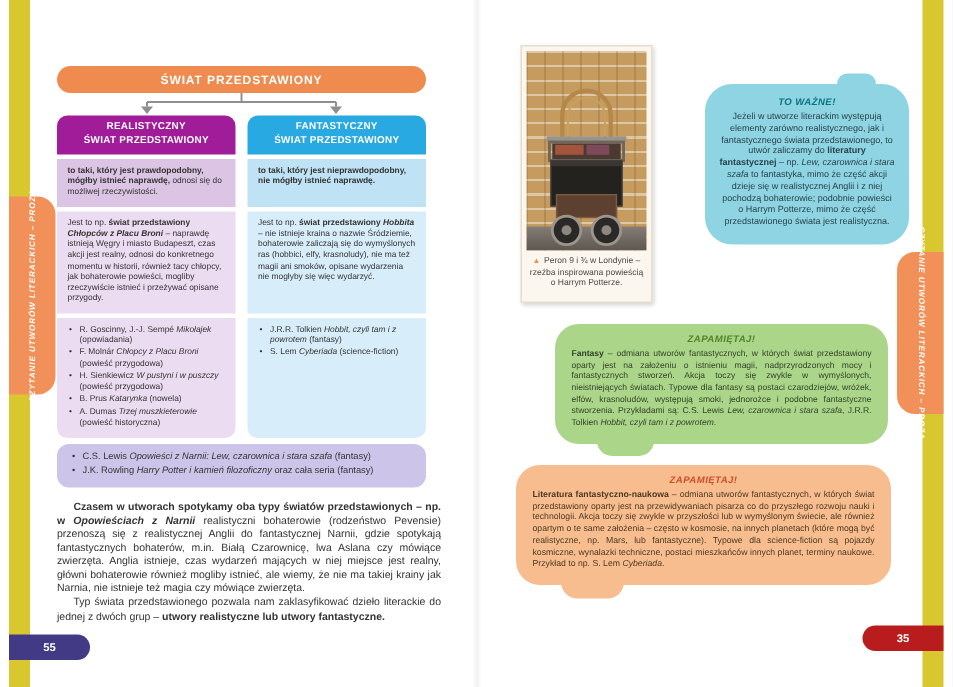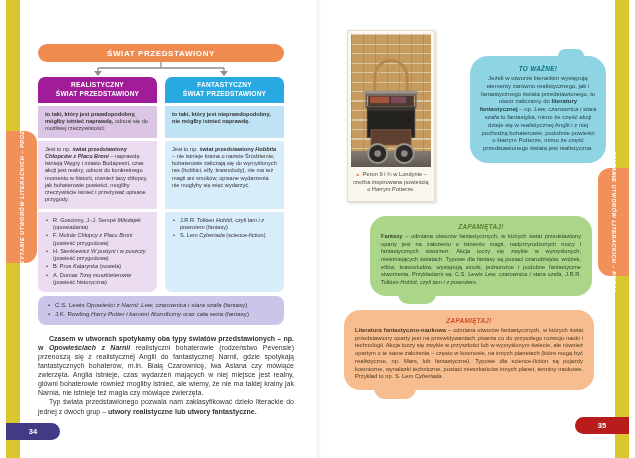--- a/index.html
+++ b/index.html
@@ -122,21 +122,21 @@
   <div class="bar-right"></div>
   <div class="spine"></div>
 
   <div class="tab-left">
     <span class="vtext">CZYTANIE UTWORÓW LITERACKICH – PROZA</span>
   </div>
   <div class="tab-right">
     <span class="vtext">CZYTANIE UTWORÓW LITERACKICH – PROZA</span>
   </div>
 
-  <div class="badge-left">34</div>
+  <div class="badge-left">55</div>
   <div class="badge-right">35</div>
 
   <div class="page-left">
     <div class="diagram">
 
       <div class="root-header">ŚWIAT PRZEDSTAWIONY</div>
 
       <svg class="connector" width="246" height="15" viewBox="0 0 246 15">
         <path d="M123 0 V6 M60 6 H186 M60 6 V9 M186 6 V9" stroke="#8f8f8f" stroke-width="1.3" fill="none"></path>
         <path d="M56 9 L64 9 L60 14 Z" fill="#8f8f8f"></path>

